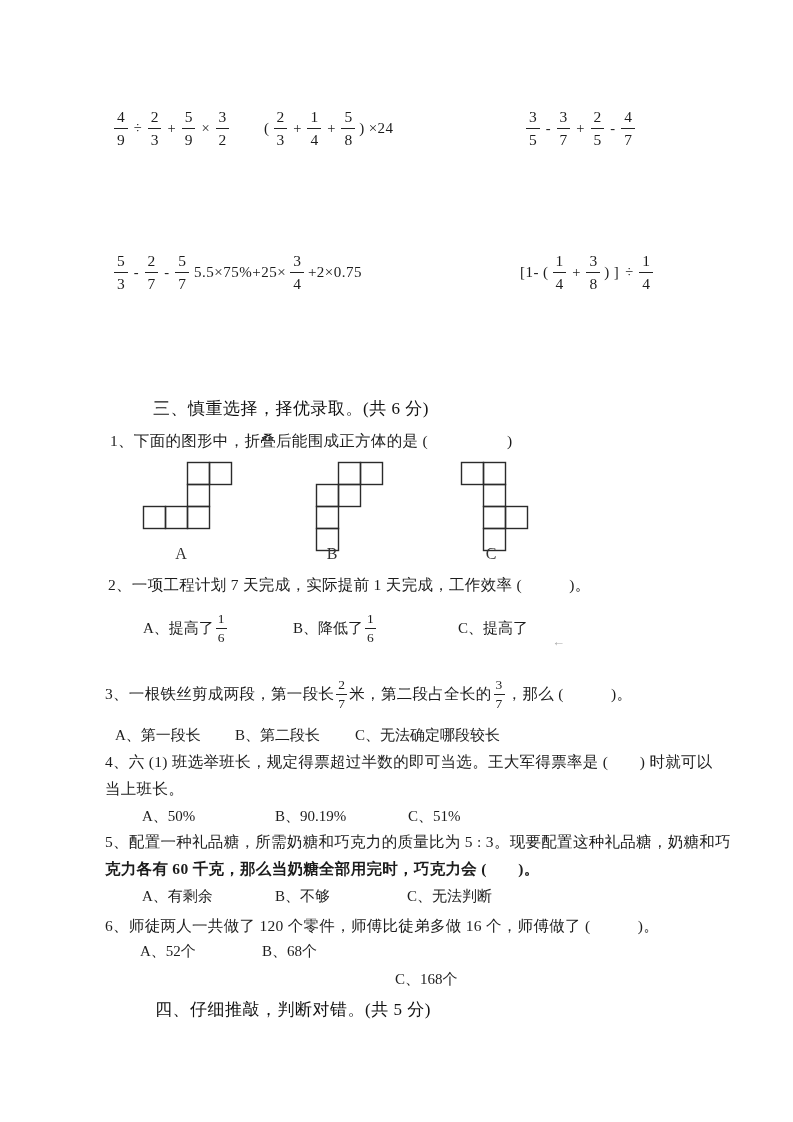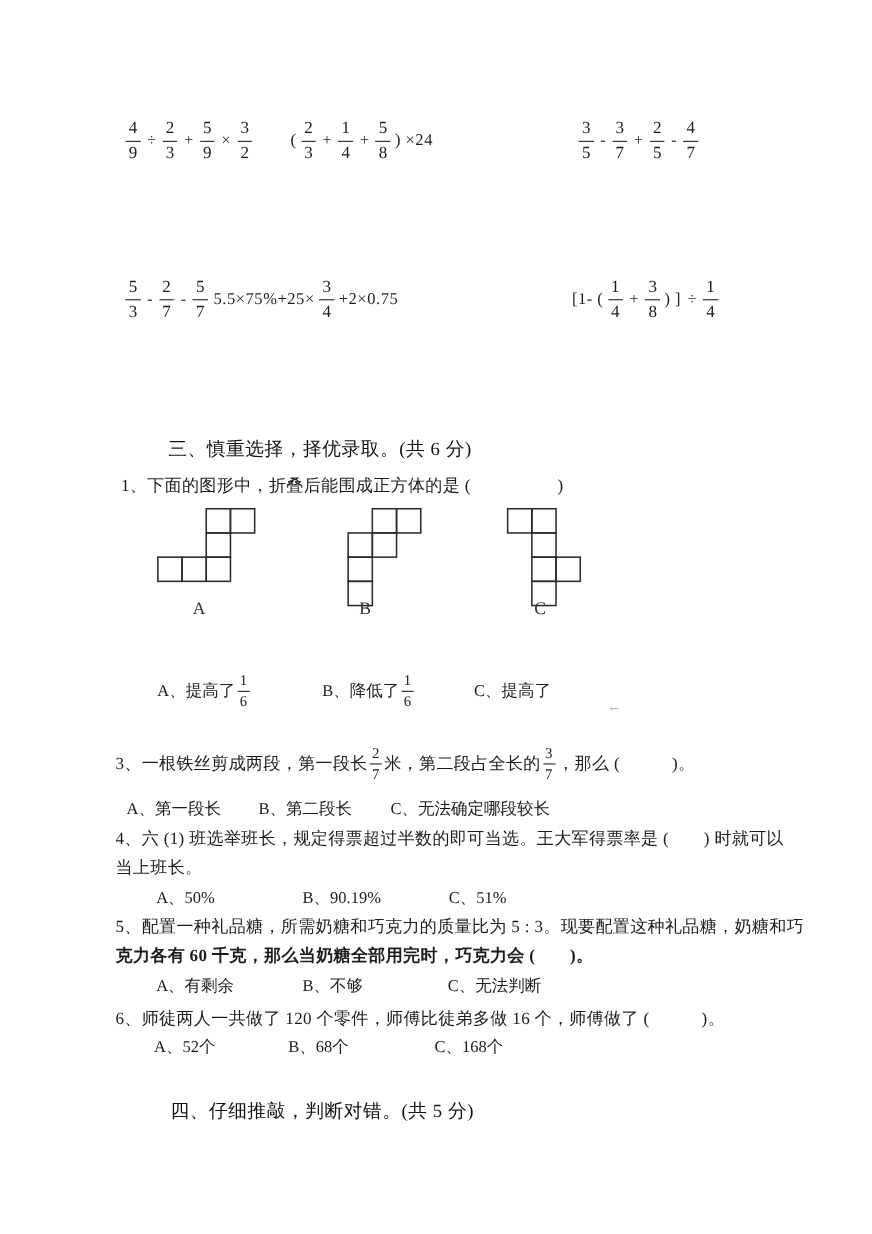--- a/index.html
+++ b/index.html
@@ -31,25 +31,25 @@
   .stem-flex{display:flex;align-items:center;height:48px;}
   .stem-flex .txt{white-space:nowrap;}
   
   .small-frac .frac .num{font-size:13.5px;padding:0 2px 2px;}
   .small-frac .frac .den{font-size:13.5px;padding:2px 2px 0;border-top-width:1.1px;}
   
   .optrow{position:absolute;left:0;width:639px;height:24px;font-size:15px;}
   .optrow .opt{position:absolute;top:0;white-space:nowrap;}
   .optrow.tall{height:48px;}
   .optrow.tall .opt{display:flex;align-items:center;height:48px;}
-  #q2-opts{top:604px;} #q2-opts .opt:nth-child(1){left:143px;} #q2-opts .opt:nth-child(2){left:293px;} #q2-opts .opt:nth-child(3){left:431px;}
+  #q2-opts{top:604px;} #q2-opts .opt:nth-child(1){left:143px;} #q2-opts .opt:nth-child(2){left:293px;} #q2-opts .opt:nth-child(3){left:458px;}
   #q3-opts{top:726px;} #q3-opts .opt:nth-child(1){left:115px;} #q3-opts .opt:nth-child(2){left:235px;} #q3-opts .opt:nth-child(3){left:355px;}
   #q4-opts{top:807px;} #q4-opts .opt:nth-child(1){left:142px;} #q4-opts .opt:nth-child(2){left:275px;} #q4-opts .opt:nth-child(3){left:408px;}
   #q5-opts{top:887px;} #q5-opts .opt:nth-child(1){left:142px;} #q5-opts .opt:nth-child(2){left:275px;} #q5-opts .opt:nth-child(3){left:407px;}
-  #q6-opts{top:942px;} #q6-opts .opt:nth-child(1){left:140px;} #q6-opts .opt:nth-child(2){left:262px;} #q6-opts .opt:nth-child(3){left:395px;}
+  #q6-opts{top:942px;} #q6-opts .opt:nth-child(1){left:140px;} #q6-opts .opt:nth-child(2){left:262px;} #q6-opts .opt:nth-child(3){left:395px;margin-top:28px;}
   
   #nets{position:absolute;left:0;top:461px;width:793px;height:112px;}
   .net-label{position:absolute;top:84px;width:24px;text-align:center;font-size:16px;color:#333;}
   
   .cursor-mark{position:absolute;left:552px;top:634px;color:#aaaaaa;font-size:13px;}
 </style>
 </head>
 <body>
 
 <div class="page">
@@ -186,20 +186,21 @@
         <rect x="1.5" y="1.5" width="22" height="22" fill="none" stroke="#2b2b2b" stroke-width="1.4"></rect>
         <rect x="23.5" y="1.5" width="22" height="22" fill="none" stroke="#2b2b2b" stroke-width="1.4"></rect>
         <rect x="23.5" y="23.5" width="22" height="22" fill="none" stroke="#2b2b2b" stroke-width="1.4"></rect>
         <rect x="23.5" y="45.5" width="22" height="22" fill="none" stroke="#2b2b2b" stroke-width="1.4"></rect>
         <rect x="45.5" y="45.5" width="22" height="22" fill="none" stroke="#2b2b2b" stroke-width="1.4"></rect>
         <rect x="23.5" y="67.5" width="22" height="22" fill="none" stroke="#2b2b2b" stroke-width="1.4"></rect>
       </svg>
       <div class="net-label" style="left: 479px;">C</div>
     </div>
 
+  <div class="stem" id="q2stem">2、一项工程计划 7 天完成，实际提前 1 天完成，工作效率 (　　　)。</div>
   <div class="optrow tall small-frac" id="q2-opts">
       <div class="opt">
         <span class="txt">A、提高了</span>
         <span class="frac">
           <span class="num">1</span>
           <span class="den">6</span>
         </span>
       </div>
       <div class="opt">
         <span class="txt">B、降低了</span>

